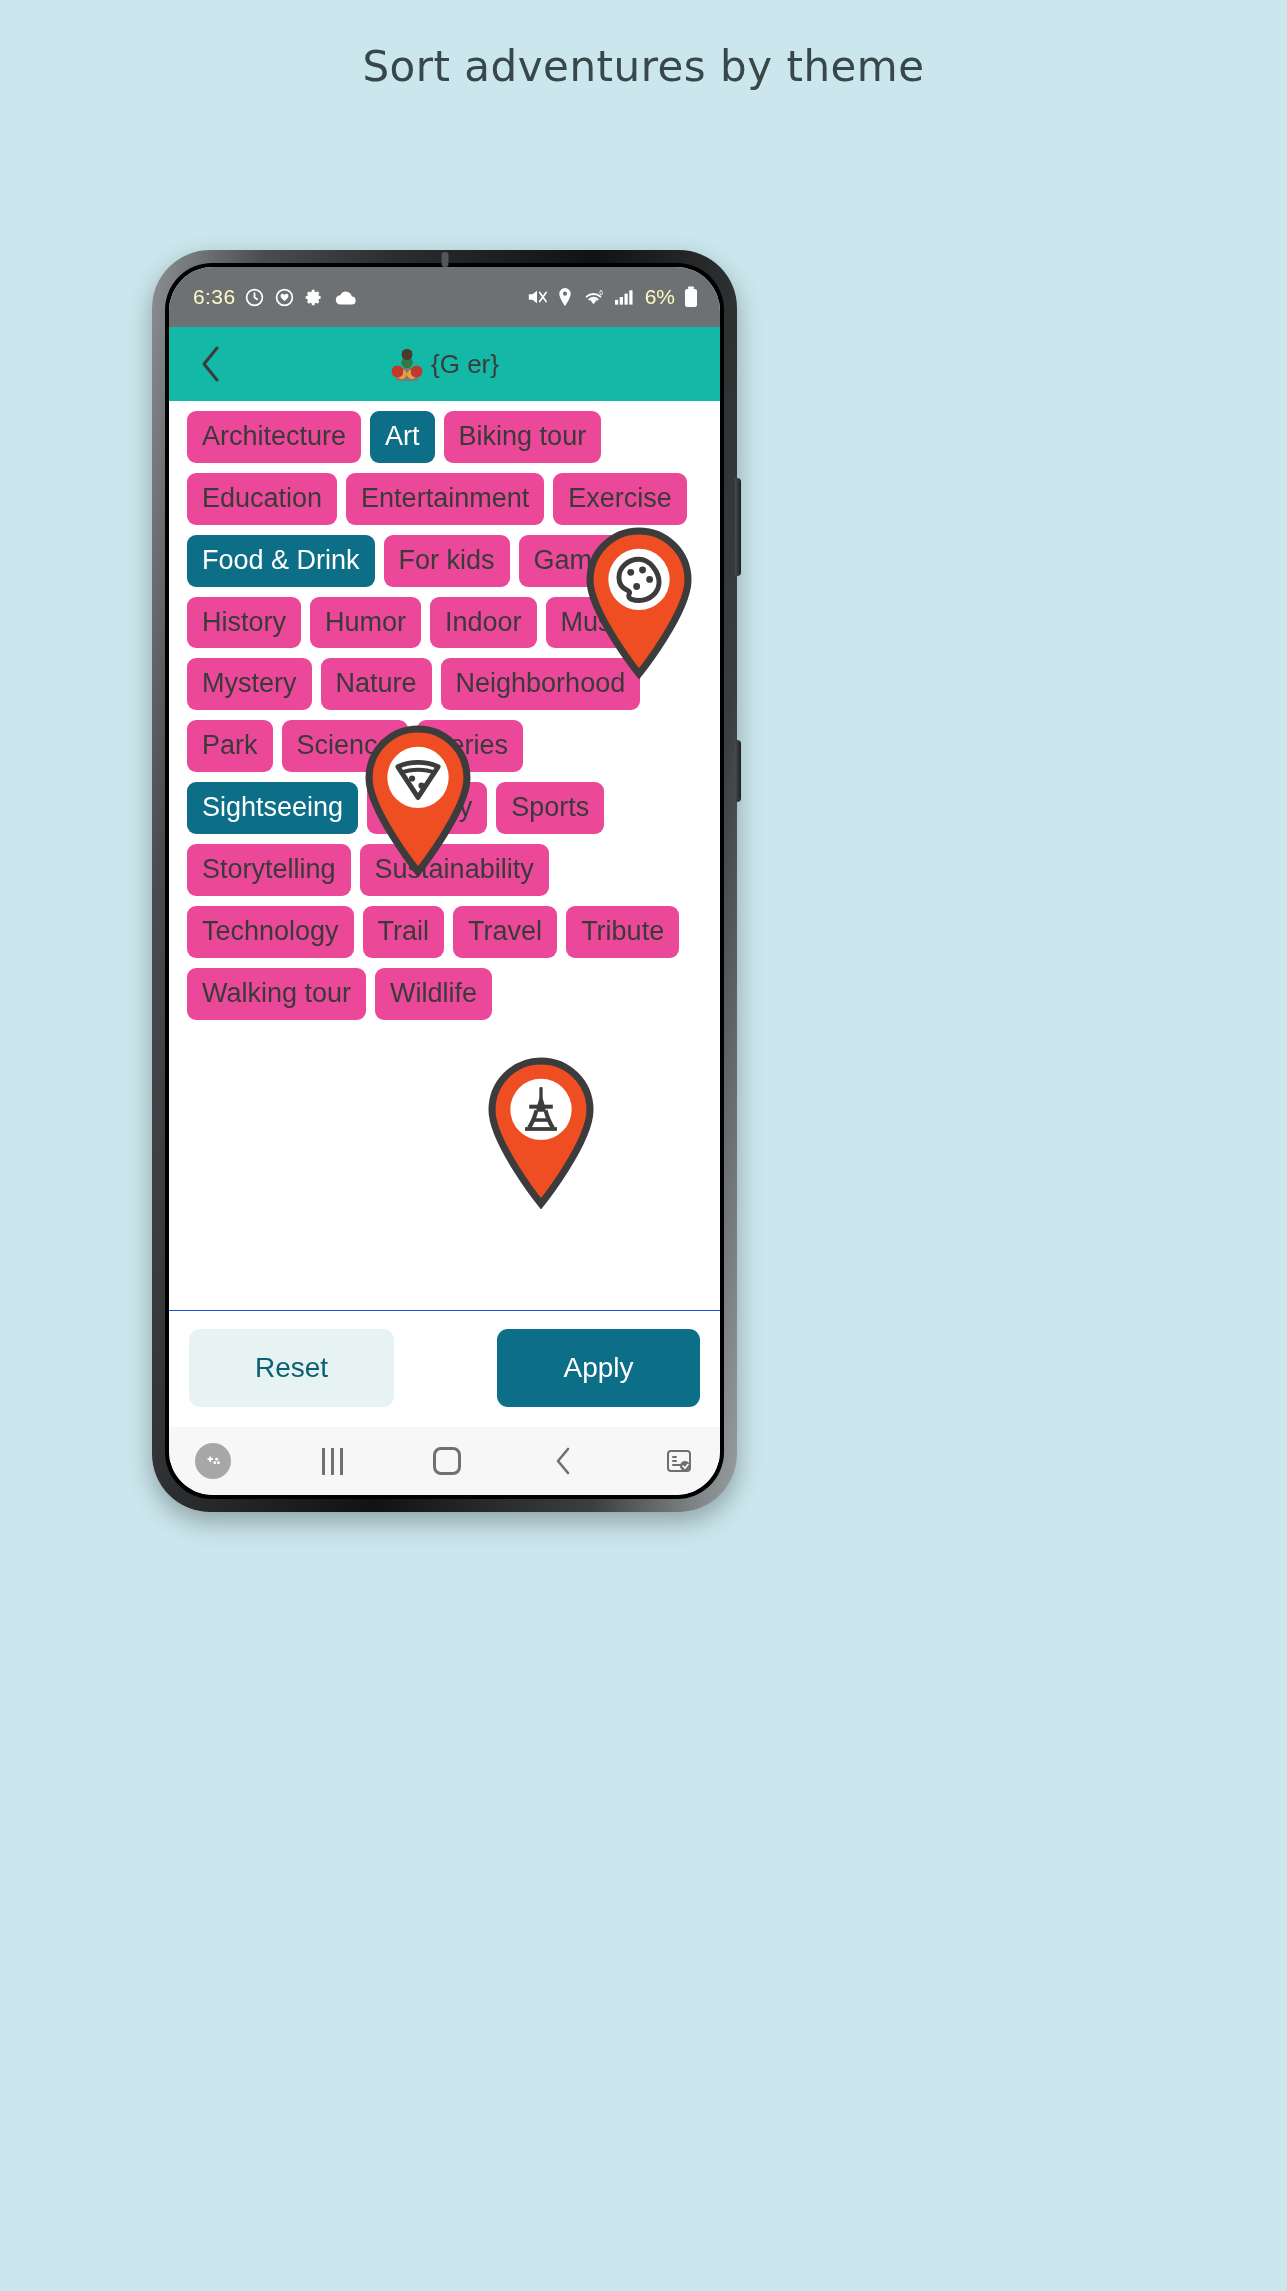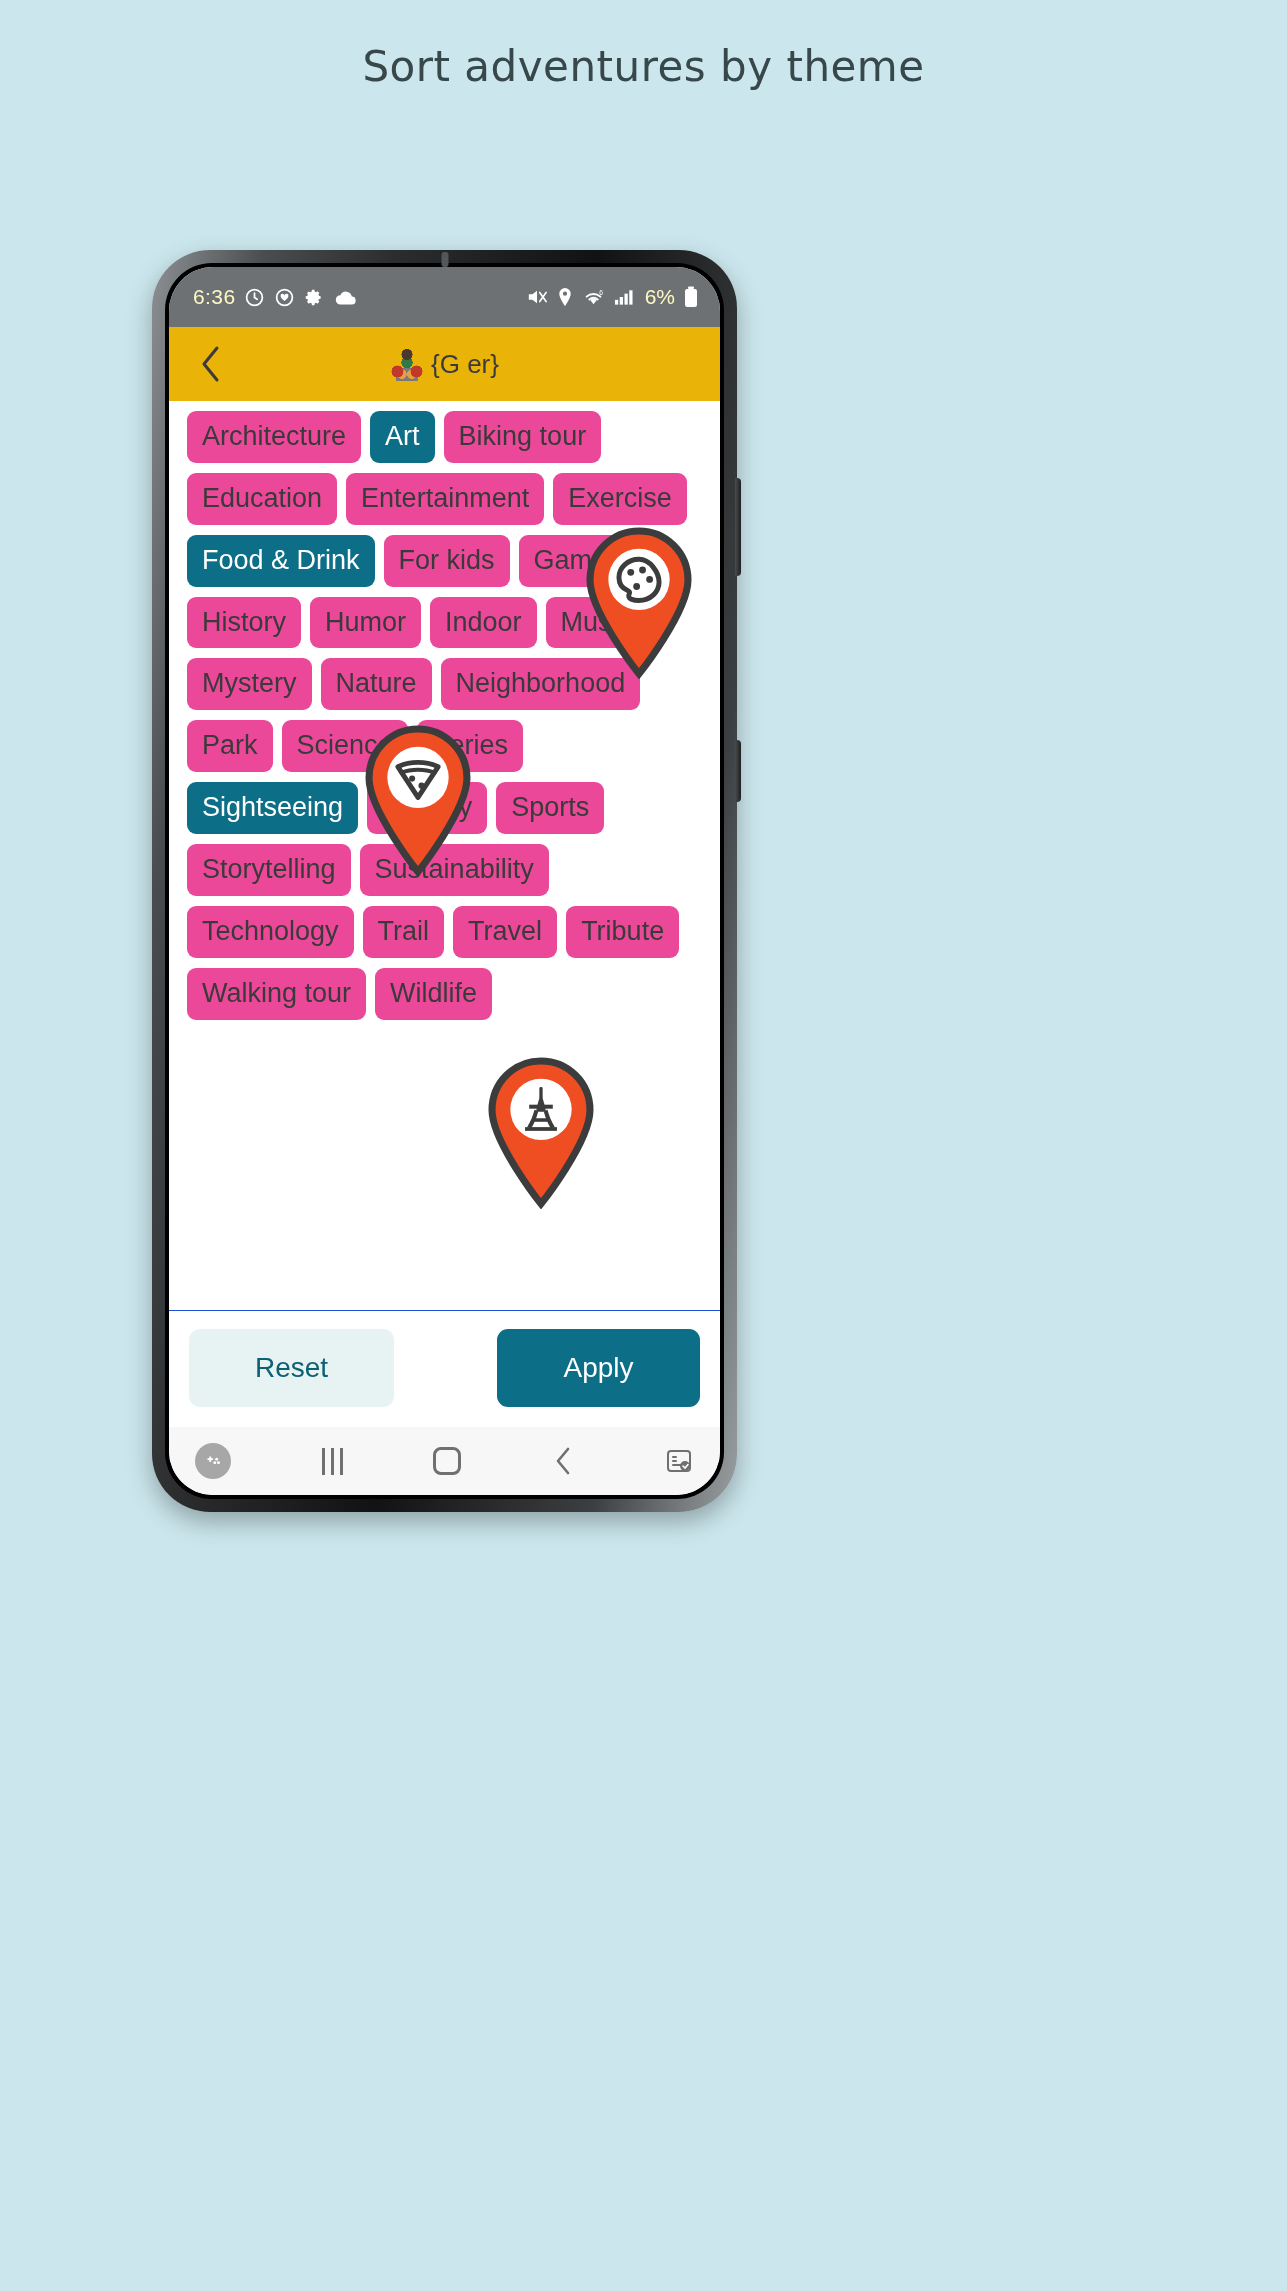--- a/index.html
+++ b/index.html
@@ -84,21 +84,21 @@
     flex: none;
   }
   .sb-left, .sb-right { display: flex; align-items: center; gap: 9px; }
   .sb-time { font-size: 21px; letter-spacing: 0.4px; }
   .sb-ico { display: inline-flex; align-items: center; }
   .sb-batt { font-size: 21px; margin-left: 1px; }
 
   
   .appbar {
     height: 74px;
-    background: #eab308;
+    background: #14b8a6;
     display: flex;
     align-items: center;
     padding: 3px 20px;
     flex: none;
     position: relative;
   }
   .back-arrow {
     width: 44px; height: 44px;
     display: flex; align-items: center; justify-content: center;
     cursor: pointer;

